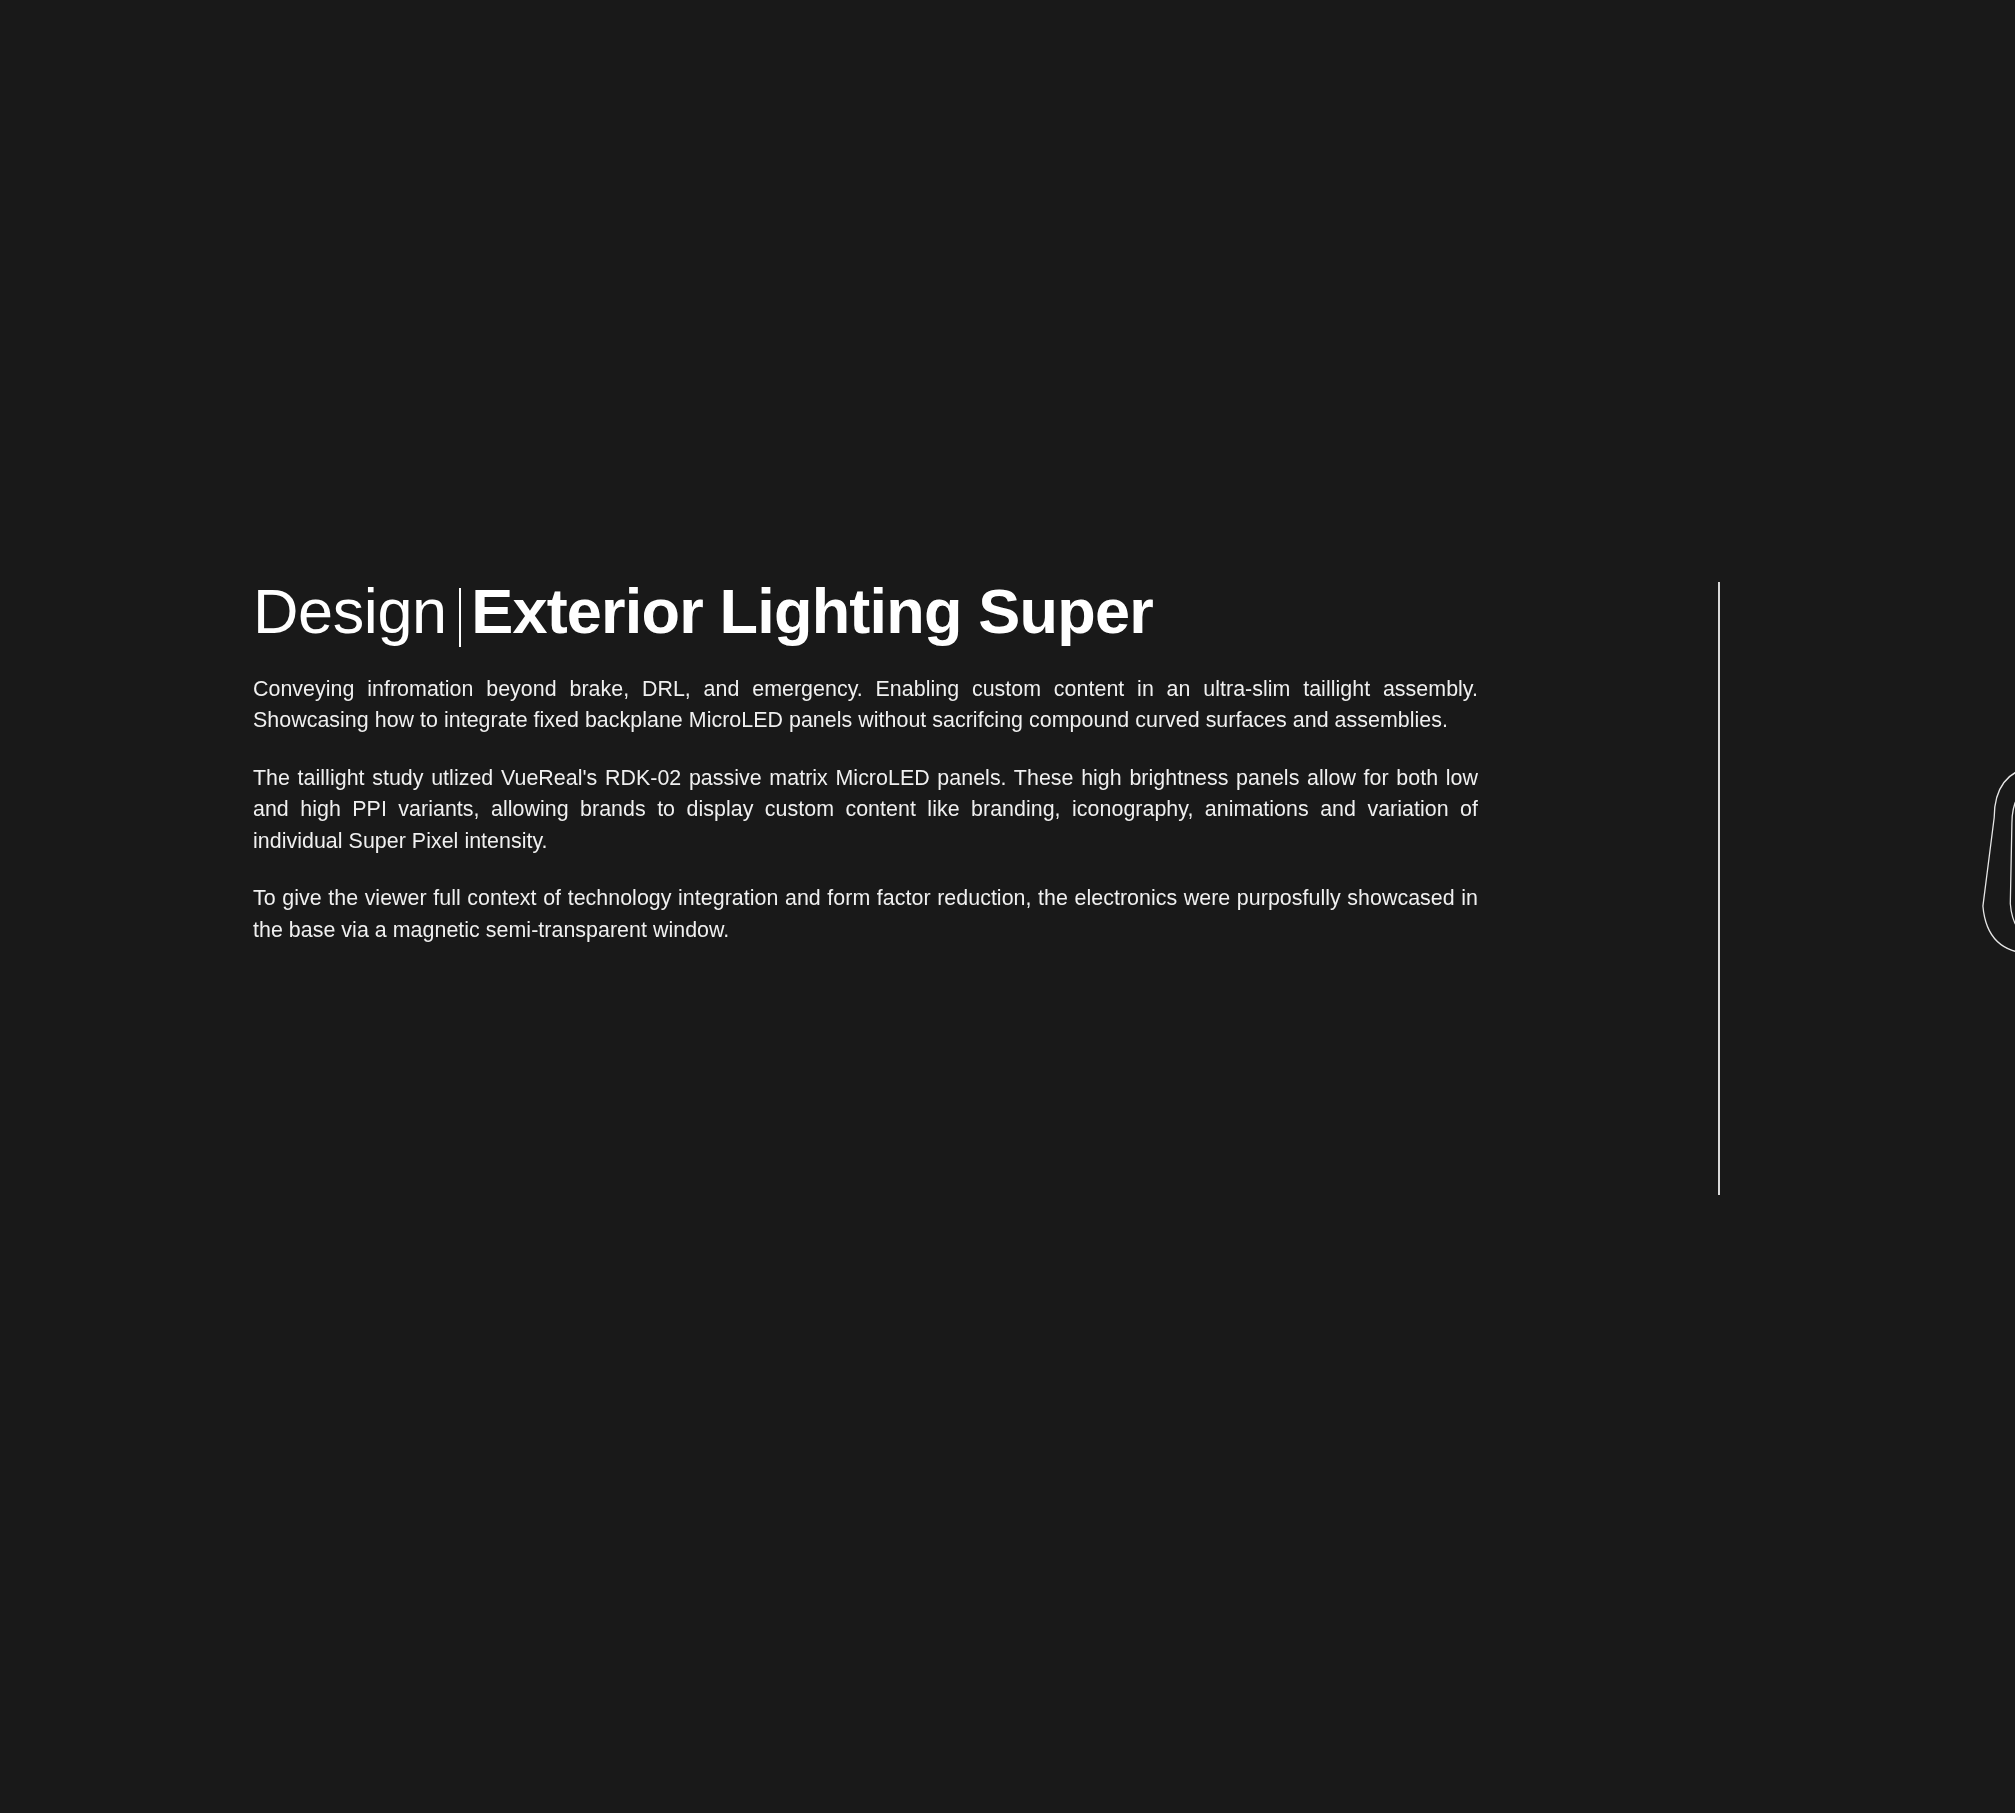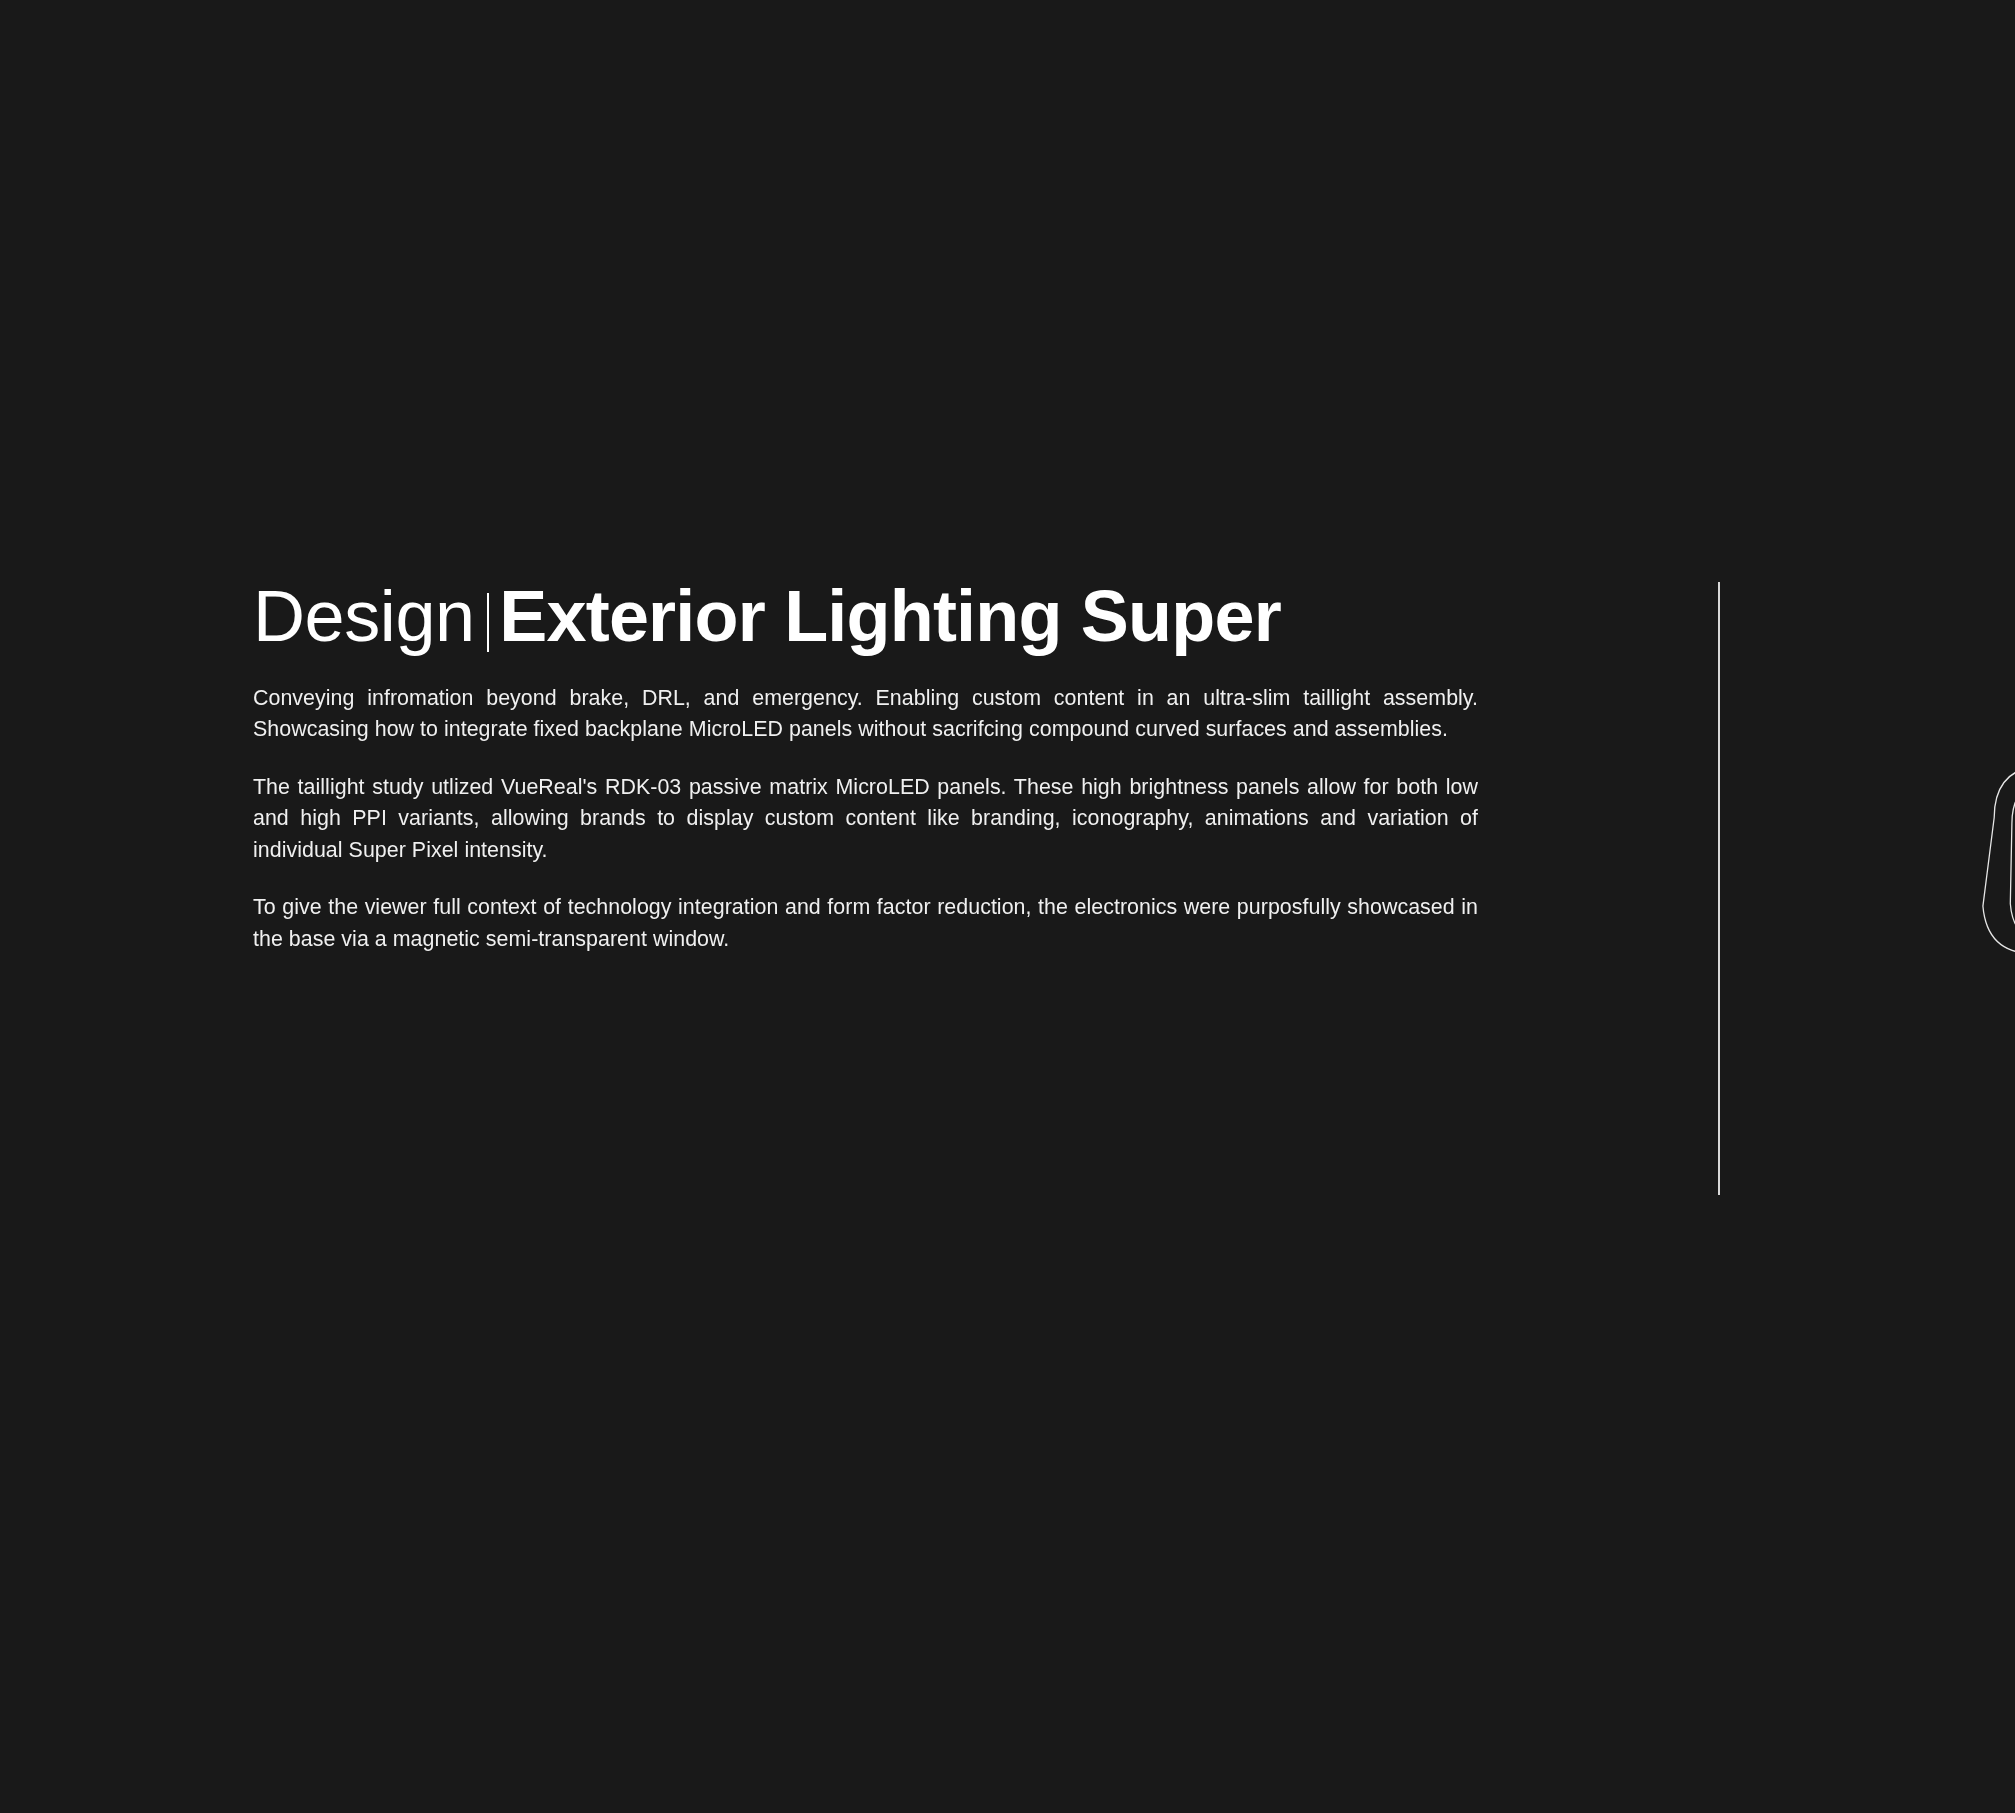--- a/index.html
+++ b/index.html
@@ -19,21 +19,21 @@
 
   
   #text-col {
     position:absolute;
     left:253px;
     top:580px;
     width:1225px;
   }
 
   #page-title {
-    font-size:72px;
+    font-size:63px;
     line-height:1.0;
     color:#ffffff;
     white-space:nowrap;
     letter-spacing:-0.4px;
     display:flex;
     align-items:center;
   }
   #title-light { font-weight:300; }
   #title-sep {
     display:inline-block;
@@ -89,21 +89,21 @@
   <div id="text-col">
 
     <h1 id="page-title">
       <span id="title-light">Design</span>
       <span id="title-sep"></span>
       <span id="title-bold">Exterior Lighting Super</span>
     </h1>
 
     <div id="body-copy">
       <p class="para">Conveying infromation beyond brake, DRL, and emergency. Enabling custom content in an ultra-slim taillight assembly. Showcasing how to integrate fixed backplane MicroLED panels without sacrifcing compound curved surfaces and assemblies.</p>
-      <p class="para">The taillight study utlized VueReal's RDK-03 passive matrix MicroLED panels. These high brightness panels allow for both low and high PPI variants, allowing brands to display custom content like branding, iconography, animations and variation of individual Super Pixel intensity.</p>
+      <p class="para">The taillight study utlized VueReal's RDK-02 passive matrix MicroLED panels. These high brightness panels allow for both low and high PPI variants, allowing brands to display custom content like branding, iconography, animations and variation of individual Super Pixel intensity.</p>
       <p class="para">To give the viewer full context of technology integration and form factor reduction, the electronics were purposfully showcased in the base via a magnetic semi-transparent window.</p>
     </div>
 
   </div>
 
   <div id="column-divider"></div>
 
   <div id="taillight">
     <svg viewBox="0 0 2560 740" xmlns="http://www.w3.org/2000/svg">
       <defs>

